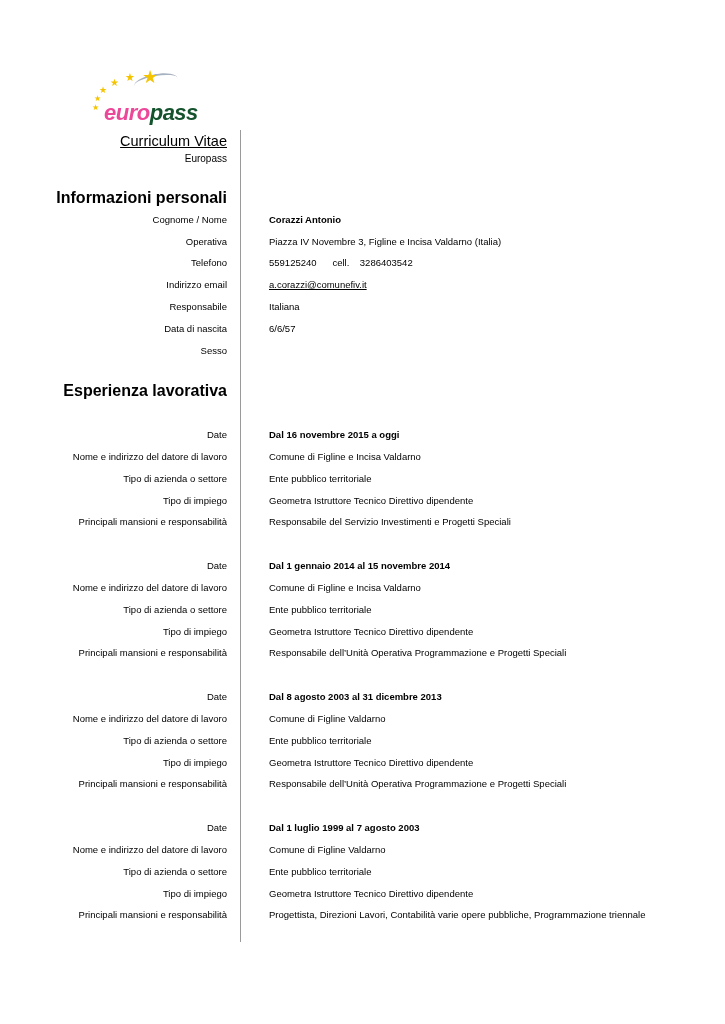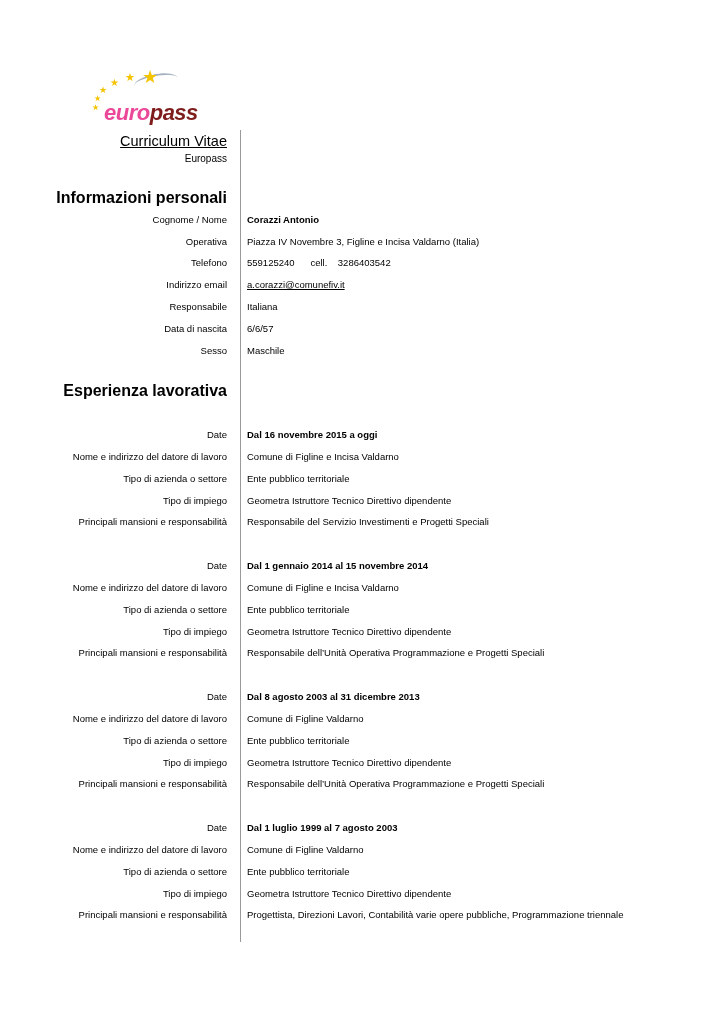--- a/index.html
+++ b/index.html
@@ -7,36 +7,36 @@
   body { background: #ffffff; font-family: "Liberation Sans", sans-serif; color: #000; }
   .page { position: relative; width: 725px; height: 1024px; background: #fff; overflow: hidden; }
 
   
   .vline { position: absolute; left: 240px; top: 130px; width: 1px; height: 812px; background: #9a9a9a; }
 
   
   .logo { position: absolute; left: 90px; top: 68px; width: 120px; height: 60px; }
   .logo-text { position: absolute; left: 14px; bottom: 2px; font-size: 22px; font-weight: bold; font-style: italic; letter-spacing: -0.5px; }
   .euro { color: #ec4899; }
-  .pass { color: #7f1d1d; }
+  .pass { color: #14532d; }
   .star { position: absolute; color: #f5c400; line-height: 1; }
   .star.s1 { left: 2px;  top: 36px; font-size: 8px; }
   .star.s2 { left: 4px;  top: 27px; font-size: 8px; }
   .star.s3 { left: 9px;  top: 18px; font-size: 9px; }
   .star.s4 { left: 20px; top: 10px; font-size: 10px; }
   .star.s5 { left: 35px; top: 4px;  font-size: 11px; }
   .star.big { left: 52px; top: 0px; font-size: 18px; }
   .swoosh { position: absolute; left: 44px; top: 6px; width: 44px; height: 16px;
             border-top: 2px solid #a7b2c0; border-radius: 50%; transform: rotate(-10deg); }
 
   
   .content { position: absolute; left: 0; top: 131px; width: 725px; }
   .row { display: flex; font-size: 9.5px; line-height: 21.8px; }
   .l { width: 240px; text-align: right; padding-right: 13px; }
-  .v { flex: 1; padding-left: 7px; white-space: pre-wrap; }
+  .v { flex: 1; padding-left: 29px; white-space: pre-wrap; }
   .title-row .l { font-size: 14.5px; line-height: 20px; }
   .subtitle-row .l { font-size: 10px; line-height: 16px; }
   .heading .l { font-size: 16px; font-weight: bold; }
   .b { font-weight: bold; }
   .email { text-decoration: underline; cursor: pointer; }
   .sec-personal { margin-top: 20px; }
   .sec-exp { margin-top: 19px; }
   .job { margin-top: 22px; }
 </style>
 </head>
@@ -92,21 +92,20 @@
       <div class="row">
         <div class="l">Responsabile</div>
         <div class="v">Italiana</div>
       </div>
       <div class="row">
         <div class="l">Data di nascita</div>
         <div class="v">6/6/57</div>
       </div>
       <div class="row">
         <div class="l">Sesso</div>
-        <div class="v">Maschile</div>
       </div>
     </div>
 
     <div class="sec-exp">
       <div class="row heading">
         <div class="l">Esperienza lavorativa</div>
         <div class="v"></div>
       </div>
 
       <div class="job">

